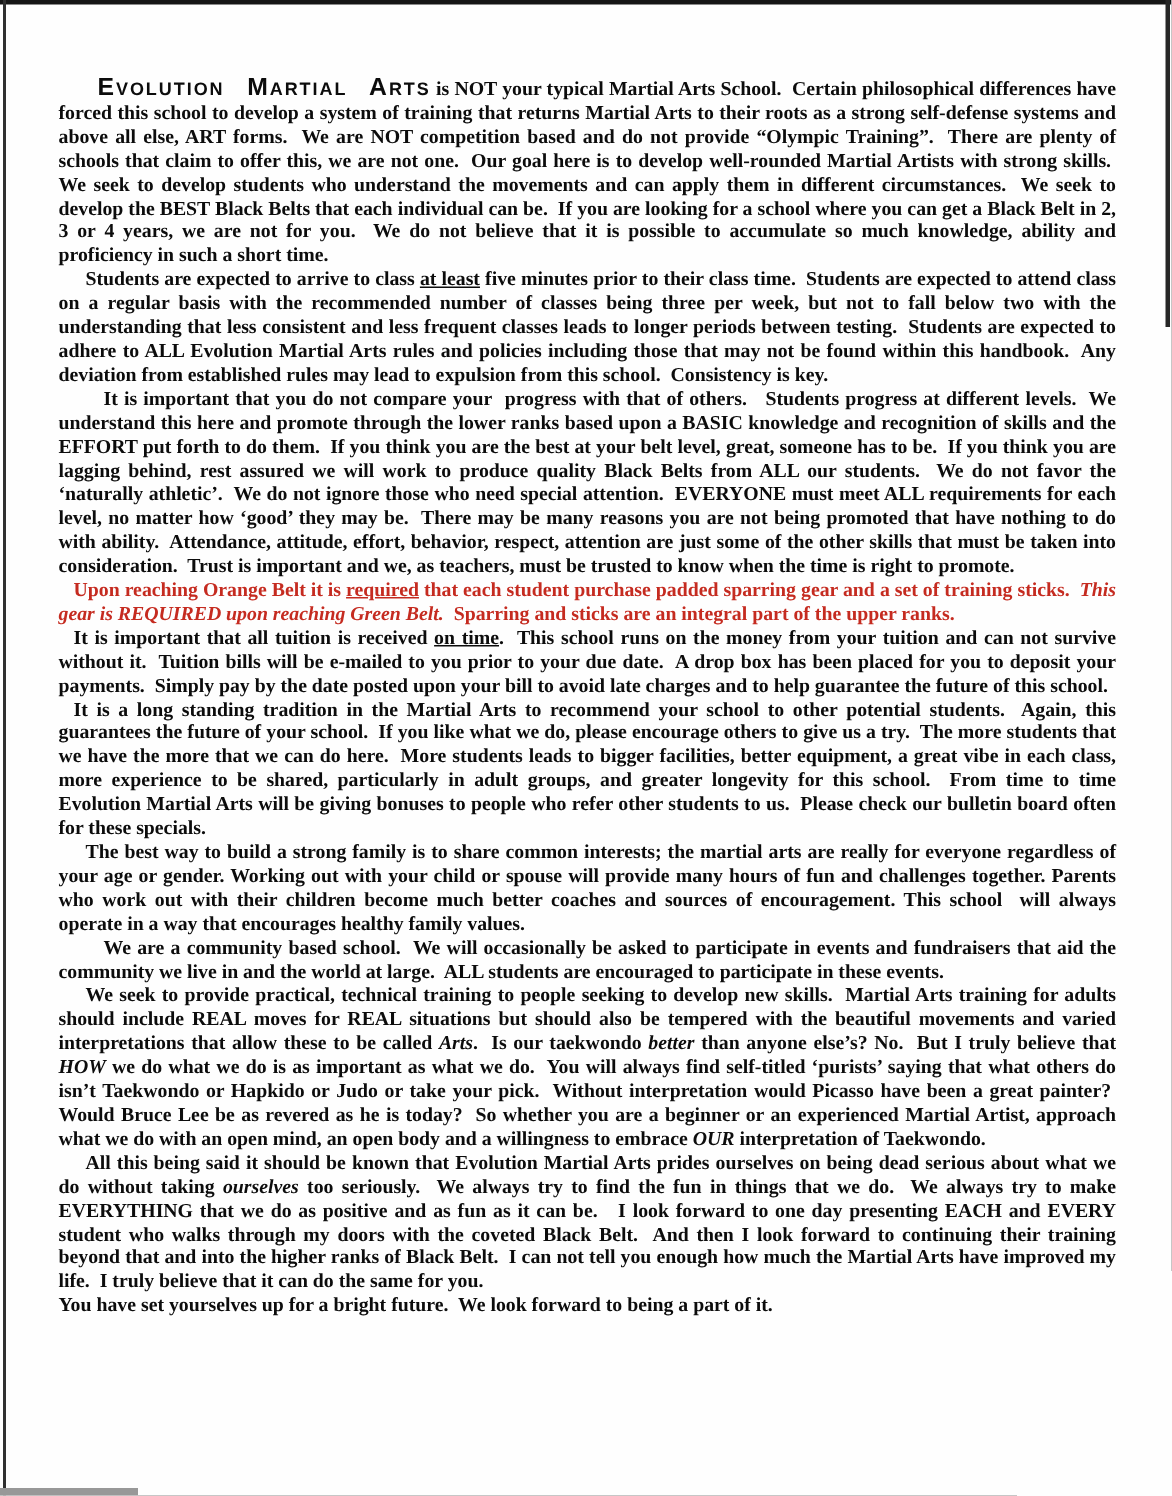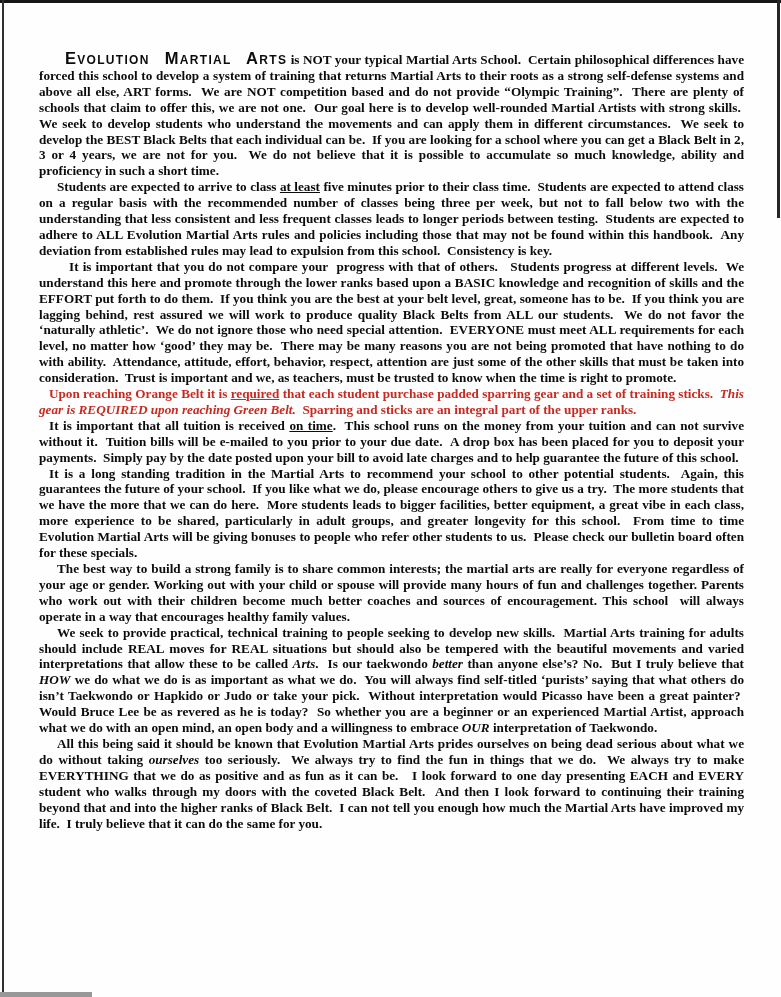--- a/index.html
+++ b/index.html
@@ -50,16 +50,18 @@
   <div class="scan-edge-right"></div>
   <div class="scan-edge-bottom"></div>
   <div class="text-body">
       <p class="para" style="text-indent: 26px;"><span class="seg-title">Evolution Martial Arts</span><span class="seg-normal"> is NOT your typical Martial Arts School.&nbsp; Certain philosophical differences have forced this school to develop a system of training that returns Martial Arts to their roots as a strong self-defense systems and above all else, ART forms.&nbsp; We are NOT competition based and do not provide “Olympic Training”.&nbsp; There are plenty of schools that claim to offer this, we are not one.&nbsp; Our goal here is to develop well-rounded Martial Artists with strong skills.&nbsp; We seek to develop students who understand the movements and can apply them in different circumstances.&nbsp; We seek to develop the BEST Black Belts that each individual can be.&nbsp; If you are looking for a school where you can get a Black Belt in 2, 3 or 4 years, we are not for you.&nbsp; We do not believe that it is possible to accumulate so much knowledge, ability and proficiency in such a short time.</span></p>
       <p class="para" style="text-indent: 18px;"><span class="seg-normal">Students are expected to arrive to class </span><span class="seg-underline">at least</span><span class="seg-normal"> five minutes prior to their class time.&nbsp; Students are expected to attend class on a regular basis with the recommended number of classes being three per week, but not to fall below two with the understanding that less consistent and less frequent classes leads to longer periods between testing.&nbsp; Students are expected to adhere to ALL Evolution Martial Arts rules and policies including those that may not be found within this handbook.&nbsp; Any deviation from established rules may lead to expulsion from this school.&nbsp; Consistency is key.</span></p>
       <p class="para" style="text-indent: 30px;"><span class="seg-normal">It is important that you do not compare your&nbsp; progress with that of others.&nbsp;&nbsp; Students progress at different levels.&nbsp; We understand this here and promote through the lower ranks based upon a BASIC knowledge and recognition of skills and the EFFORT put forth to do them.&nbsp; If you think you are the best at your belt level, great, someone has to be.&nbsp; If you think you are lagging behind, rest assured we will work to produce quality Black Belts from ALL our students.&nbsp; We do not favor the ‘naturally athletic’.&nbsp; We do not ignore those who need special attention.&nbsp; EVERYONE must meet ALL requirements for each level, no matter how ‘good’ they may be.&nbsp; There may be many reasons you are not being promoted that have nothing to do with ability.&nbsp; Attendance, attitude, effort, behavior, respect, attention are just some of the other skills that must be taken into consideration.&nbsp; Trust is important and we, as teachers, must be trusted to know when the time is right to promote.</span></p>
       <p class="para red" style="text-indent: 10px;"><span class="seg-normal">Upon reaching Orange Belt it is </span><span class="seg-underline">required</span><span class="seg-normal"> that each student purchase padded sparring gear and a set of training sticks.&nbsp; </span><span class="seg-bolditalic">This gear is REQUIRED upon reaching Green Belt.</span><span class="seg-normal">&nbsp; Sparring and sticks are an integral part of the upper ranks.</span></p>
       <p class="para" style="text-indent: 10px;"><span class="seg-normal">It is important that all tuition is received </span><span class="seg-underline">on time</span><span class="seg-normal">.&nbsp; This school runs on the money from your tuition and can not survive without it.&nbsp; Tuition bills will be e-mailed to you prior to your due date.&nbsp; A drop box has been placed for you to deposit your payments.&nbsp; Simply pay by the date posted upon your bill to avoid late charges and to help guarantee the future of this school.</span></p>
       <p class="para" style="text-indent: 10px;"><span class="seg-normal">It is a long standing tradition in the Martial Arts to recommend your school to other potential students.&nbsp; Again, this guarantees the future of your school.&nbsp; If you like what we do, please encourage others to give us a try.&nbsp; The more students that we have the more that we can do here.&nbsp; More students leads to bigger facilities, better equipment, a great vibe in each class, more experience to be shared, particularly in adult groups, and greater longevity for this school.&nbsp; From time to time Evolution Martial Arts will be giving bonuses to people who refer other students to us.&nbsp; Please check our bulletin board often for these specials.</span></p>
       <p class="para" style="text-indent: 18px;"><span class="seg-normal">The best way to build a strong family is to share common interests; the martial arts are really for everyone regardless of your age or gender. Working out with your child or spouse will provide many hours of fun and challenges together. Parents who work out with their children become much better coaches and sources of encouragement. This school&nbsp; will always operate in a way that encourages healthy family values.</span></p>
+      <p class="para" style="text-indent: 30px;"><span class="seg-normal">We are a community based school.&nbsp; We will occasionally be asked to participate in events and fundraisers that aid the community we live in and the world at large.&nbsp; ALL students are encouraged to participate in these events.</span></p>
       <p class="para" style="text-indent: 18px;"><span class="seg-normal">We seek to provide practical, technical training to people seeking to develop new skills.&nbsp; Martial Arts training for adults should include REAL moves for REAL situations but should also be tempered with the beautiful movements and varied interpretations that allow these to be called </span><span class="seg-bolditalic">Arts</span><span class="seg-normal">.&nbsp; Is our taekwondo </span><span class="seg-bolditalic">better</span><span class="seg-normal"> than anyone else’s? No.&nbsp; But I truly believe that </span><span class="seg-bolditalic">HOW</span><span class="seg-normal"> we do what we do is as important as what we do.&nbsp; You will always find self-titled ‘purists’ saying that what others do isn’t Taekwondo or Hapkido or Judo or take your pick.&nbsp; Without interpretation would Picasso have been a great painter?&nbsp; Would Bruce Lee be as revered as he is today?&nbsp; So whether you are a beginner or an experienced Martial Artist, approach what we do with an open mind, an open body and a willingness to embrace </span><span class="seg-bolditalic">OUR</span><span class="seg-normal"> interpretation of Taekwondo.</span></p>
       <p class="para" style="text-indent: 18px;"><span class="seg-normal">All this being said it should be known that Evolution Martial Arts prides ourselves on being dead serious about what we do without taking </span><span class="seg-bolditalic">ourselves</span><span class="seg-normal"> too seriously.&nbsp; We always try to find the fun in things that we do.&nbsp; We always try to make EVERYTHING that we do as positive and as fun as it can be.&nbsp;&nbsp; I look forward to one day presenting EACH and EVERY student who walks through my doors with the coveted Black Belt.&nbsp; And then I look forward to continuing their training beyond that and into the higher ranks of Black Belt.&nbsp; I can not tell you enough how much the Martial Arts have improved my life.&nbsp; I truly believe that it can do the same for you.</span></p>
+      <p class="para" style="text-indent: 0px;"><span class="seg-normal">You have set yourselves up for a bright future.&nbsp; We look forward to being a part of it.</span></p>
     </div>
 </div>
 
 </body></html>

